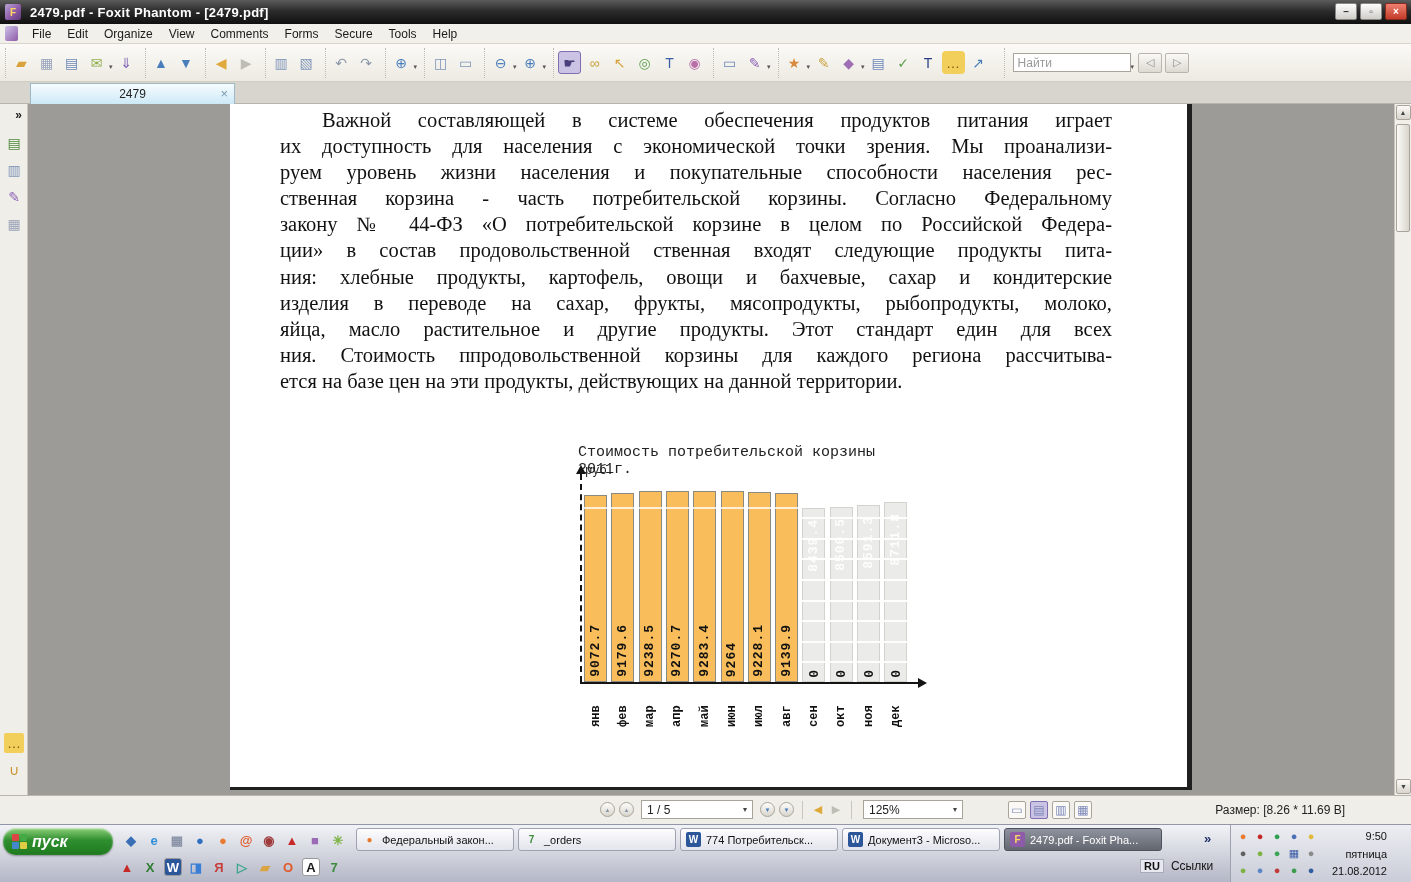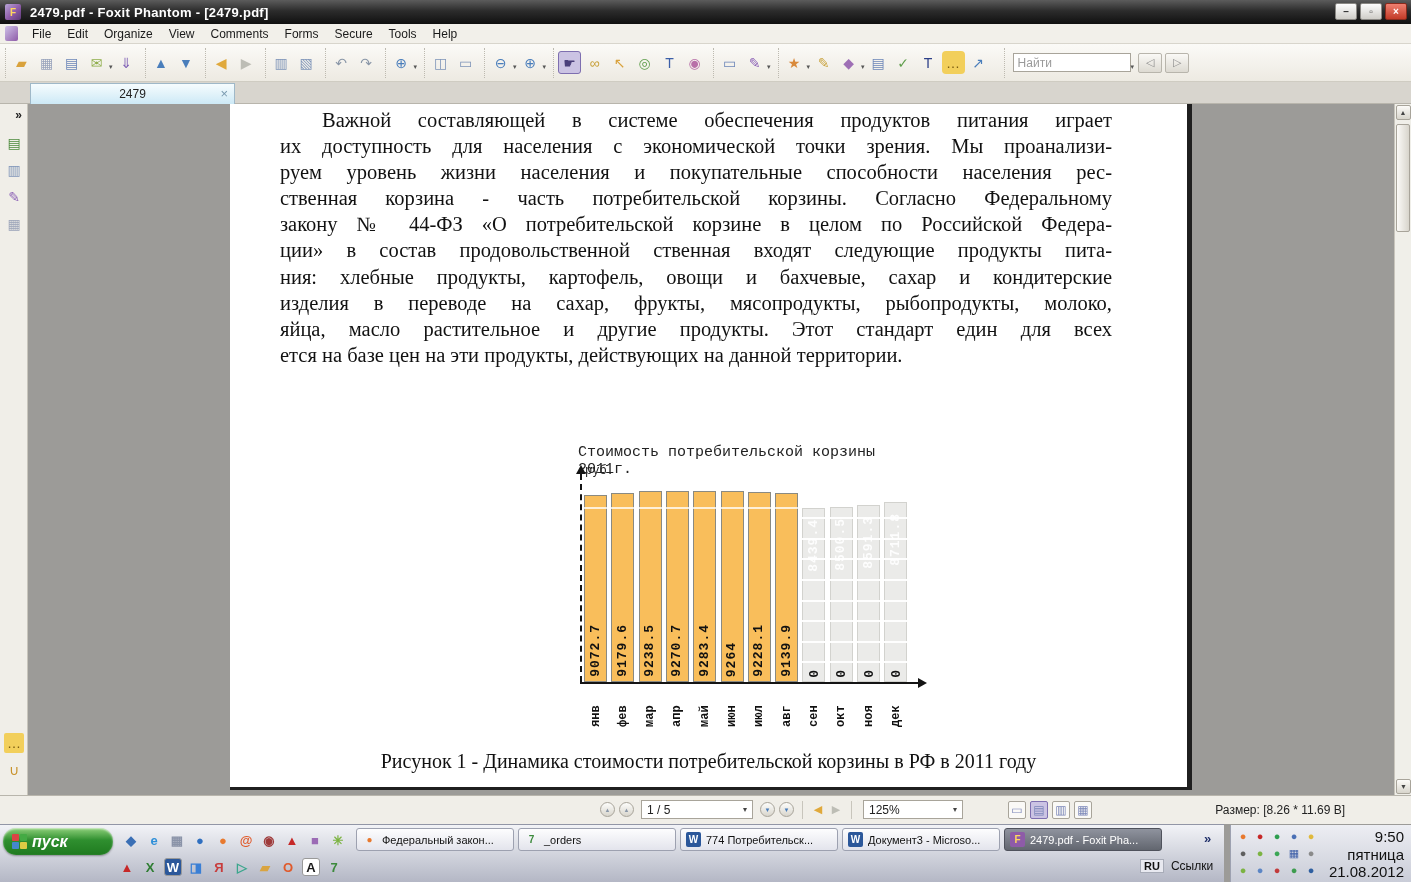--- a/index.html
+++ b/index.html
@@ -114,21 +114,21 @@
   .combo .cdd{font-size:8px;color:#444;margin-left:8px;}
   .sb-sep{width:1px;height:18px;background:#C8C5BC;margin:0 6px;}
   .sb-arrow{width:18px;height:17px;display:flex;align-items:center;justify-content:center;font-size:11px;}
   .layouts{display:flex;margin-left:38px;}
   .layouticon{width:18px;height:18px;border:1px solid #A8A49A;background:#FAF9F6;margin:0 2px;
     display:flex;align-items:center;justify-content:center;font-size:12px;color:#7a86b8;border-radius:2px;}
   .layouticon.sel{background:#CBC3E3;border-color:#7E6FB0;}
   .sb-size{position:absolute;right:66px;top:7px;color:#222;}
 
   
-  .taskbar{position:absolute;left:0;top:824px;width:1224px;height:58px;
+  .taskbar{position:absolute;left:0;top:824px;width:1411px;height:58px;
     background:linear-gradient(#F2F3F7,#C6C9D4 70%,#B4B7C5);border-top:1px solid #9296A6;}
   .start{position:absolute;left:3px;top:3px;width:110px;height:27px;border-radius:13px;
     background:linear-gradient(#8ed07a,#2F8F2F 45%,#1F7A1F);
     display:flex;align-items:center;color:#fff;font-weight:bold;font-style:italic;font-size:16px;
     box-shadow:inset 0 1px 2px rgba(255,255,255,.65), 0 1px 2px rgba(0,0,0,.35);}
   .flag{width:15px;height:15px;margin:0 5px 0 9px;display:grid;grid-template-columns:7px 7px;grid-gap:1px;}
   .flag i{width:7px;height:6.5px;border-radius:1px;}
   .ql{position:absolute;display:flex;gap:5px;}
   .ql.row1{left:122px;top:6px;}
   .ql.row2{left:118px;top:33px;}
@@ -142,21 +142,21 @@
   .wicon{width:15px;height:15px;border-radius:2px;display:flex;align-items:center;justify-content:center;
     font-size:10px;font-weight:bold;flex:0 0 15px;}
   .chevron{position:absolute;left:1204px;top:6px;font-size:13px;font-weight:bold;color:#20306a;}
   .langbar{position:absolute;left:1140px;top:34px;display:flex;align-items:center;gap:7px;font-size:12px;color:#111;}
   .lang-box{background:#E8E9F0;border:1px solid #A8ACB8;padding:0 3px;font-weight:bold;font-size:11px;}
   .tray{position:absolute;left:1230px;top:0;width:181px;height:58px;border-left:1px solid #9DA1B0;
     background:linear-gradient(#EDEEF3,#C9CCD7);}
   .trayicons{position:absolute;left:5px;top:4px;width:86px;display:flex;flex-wrap:wrap;gap:3px 3px;}
   .trayicon{width:14px;height:14px;border-radius:3px;display:flex;align-items:center;justify-content:center;
     font-size:11px;}
-  .clock{position:absolute;right:7px;top:3px;text-align:right;font-size:15px;line-height:17.5px;color:#111;}
+  .clock{position:absolute;right:24px;top:3px;text-align:right;font-size:11px;line-height:17.5px;color:#111;}
 </style>
 </head>
 <body>
 
 <div class="titlebar">
   <div class="appicon">F</div>
   <div class="titletext">2479.pdf - Foxit Phantom - [2479.pdf]</div>
   <div class="wincontrols">
     <div class="wbtn">–</div>
     <div class="wbtn">▫</div>
@@ -347,20 +347,21 @@
     <div class="para">
         <div class="pline first">Важной составляющей в системе обеспечения продуктов питания играет</div>
         <div class="pline">их доступность для населения с экономической точки зрения. Мы проанализи-</div>
         <div class="pline">руем уровень жизни населения и покупательные способности населения рес-</div>
         <div class="pline">ственная корзина - часть потребительской корзины. Согласно Федеральному</div>
         <div class="pline">закону № 44-ФЗ «О потребительской корзине в целом по Российской Федера-</div>
         <div class="pline">ции» в состав продовольственной ственная входят следующие продукты пита-</div>
         <div class="pline">ния: хлебные продукты, картофель, овощи и бахчевые, сахар и кондитерские</div>
         <div class="pline">изделия в переводе на сахар, фрукты, мясопродукты, рыбопродукты, молоко,</div>
         <div class="pline">яйца, масло растительное и другие продукты.  Этот стандарт един для всех</div>
+        <div class="pline">ния. Стоимость ппродовольственной корзины для каждого региона рассчитыва-</div>
         <div class="pline last">ется на базе цен на эти продукты, действующих на данной территории.</div>
       </div>
 
     <div class="chart">
       <div class="chart-title">Стоимость потребительской корзины 2011г.</div>
       <div class="ylab">руб.</div>
       <div class="yarrow"></div>
       <div class="yaxis"></div>
       <div class="xaxis"></div>
       <div class="xarrow"></div>
@@ -451,21 +452,20 @@
           </div>
           <div class="month-cell" style="left: 283px; width: 23px;">
             <span class="vtext">ноя</span>
           </div>
           <div class="month-cell" style="left: 310.3px; width: 23px;">
             <span class="vtext">дек</span>
           </div>
         </div>
     </div>
 
-    <div class="figcap">Рисунок 1 - Динамика стоимости потребительской корзины в РФ в 2011 году</div>
   </div>
 </div>
 
 <div class="scrollbar">
   <div class="scrollarrow">▲</div>
   <div class="scrollthumb"></div>
   <div class="scrollarrow down">▼</div>
 </div>
 
 <div class="statusbar">

